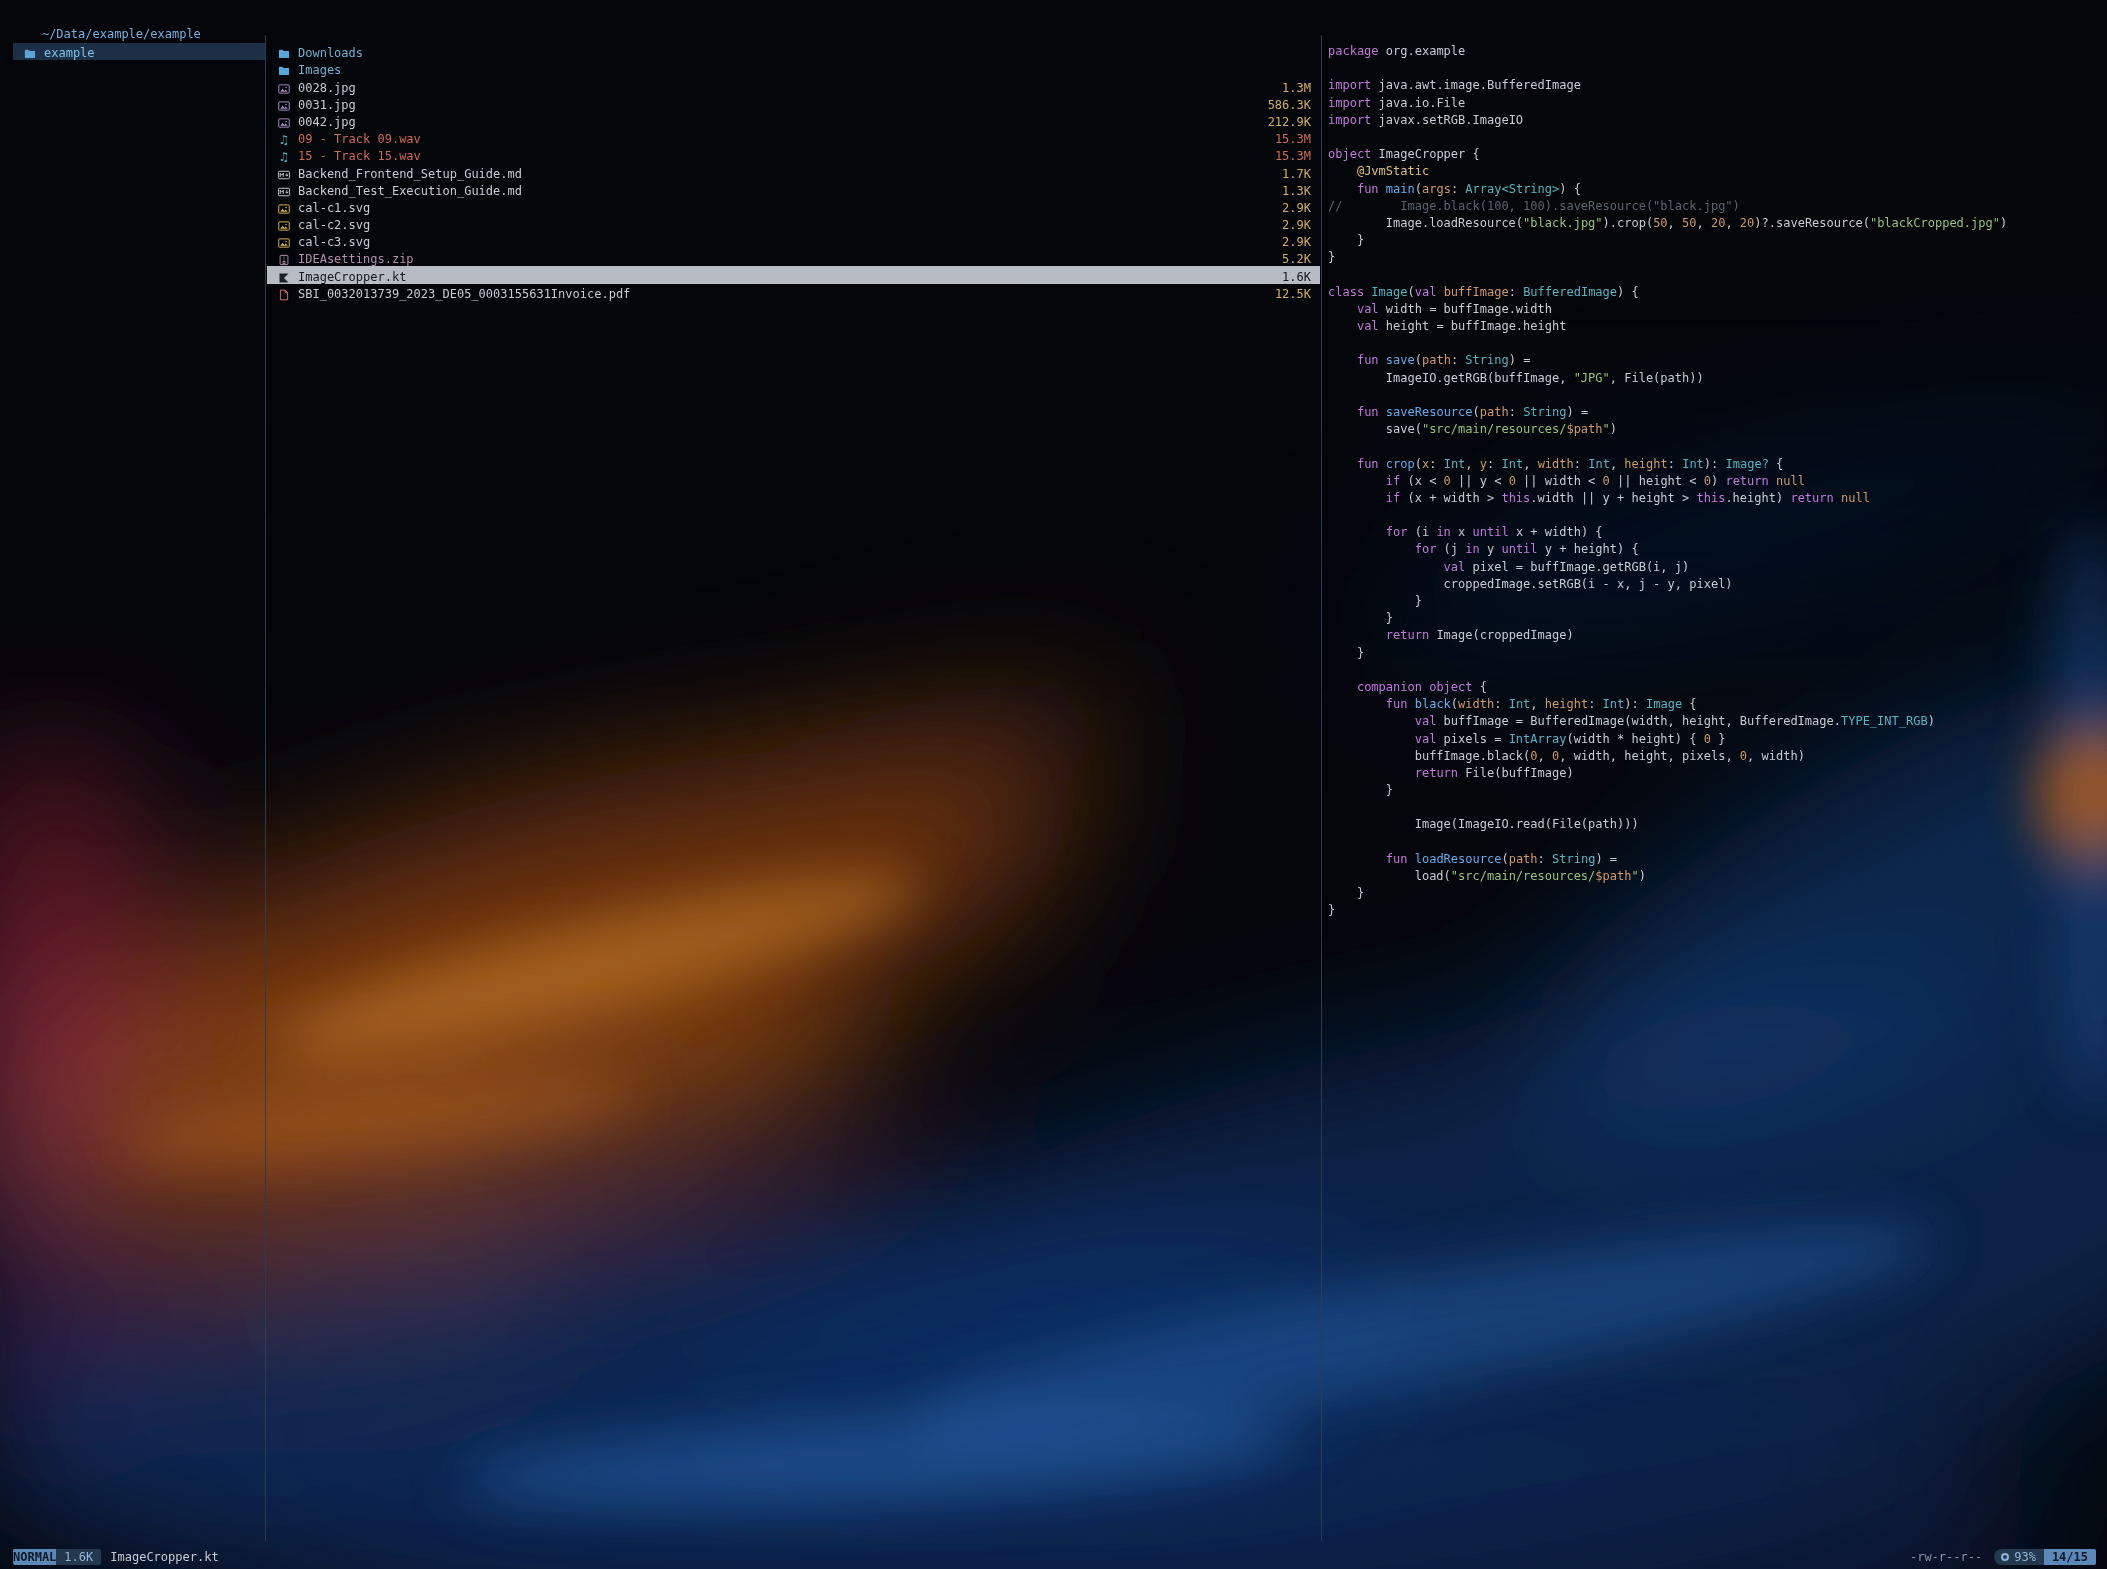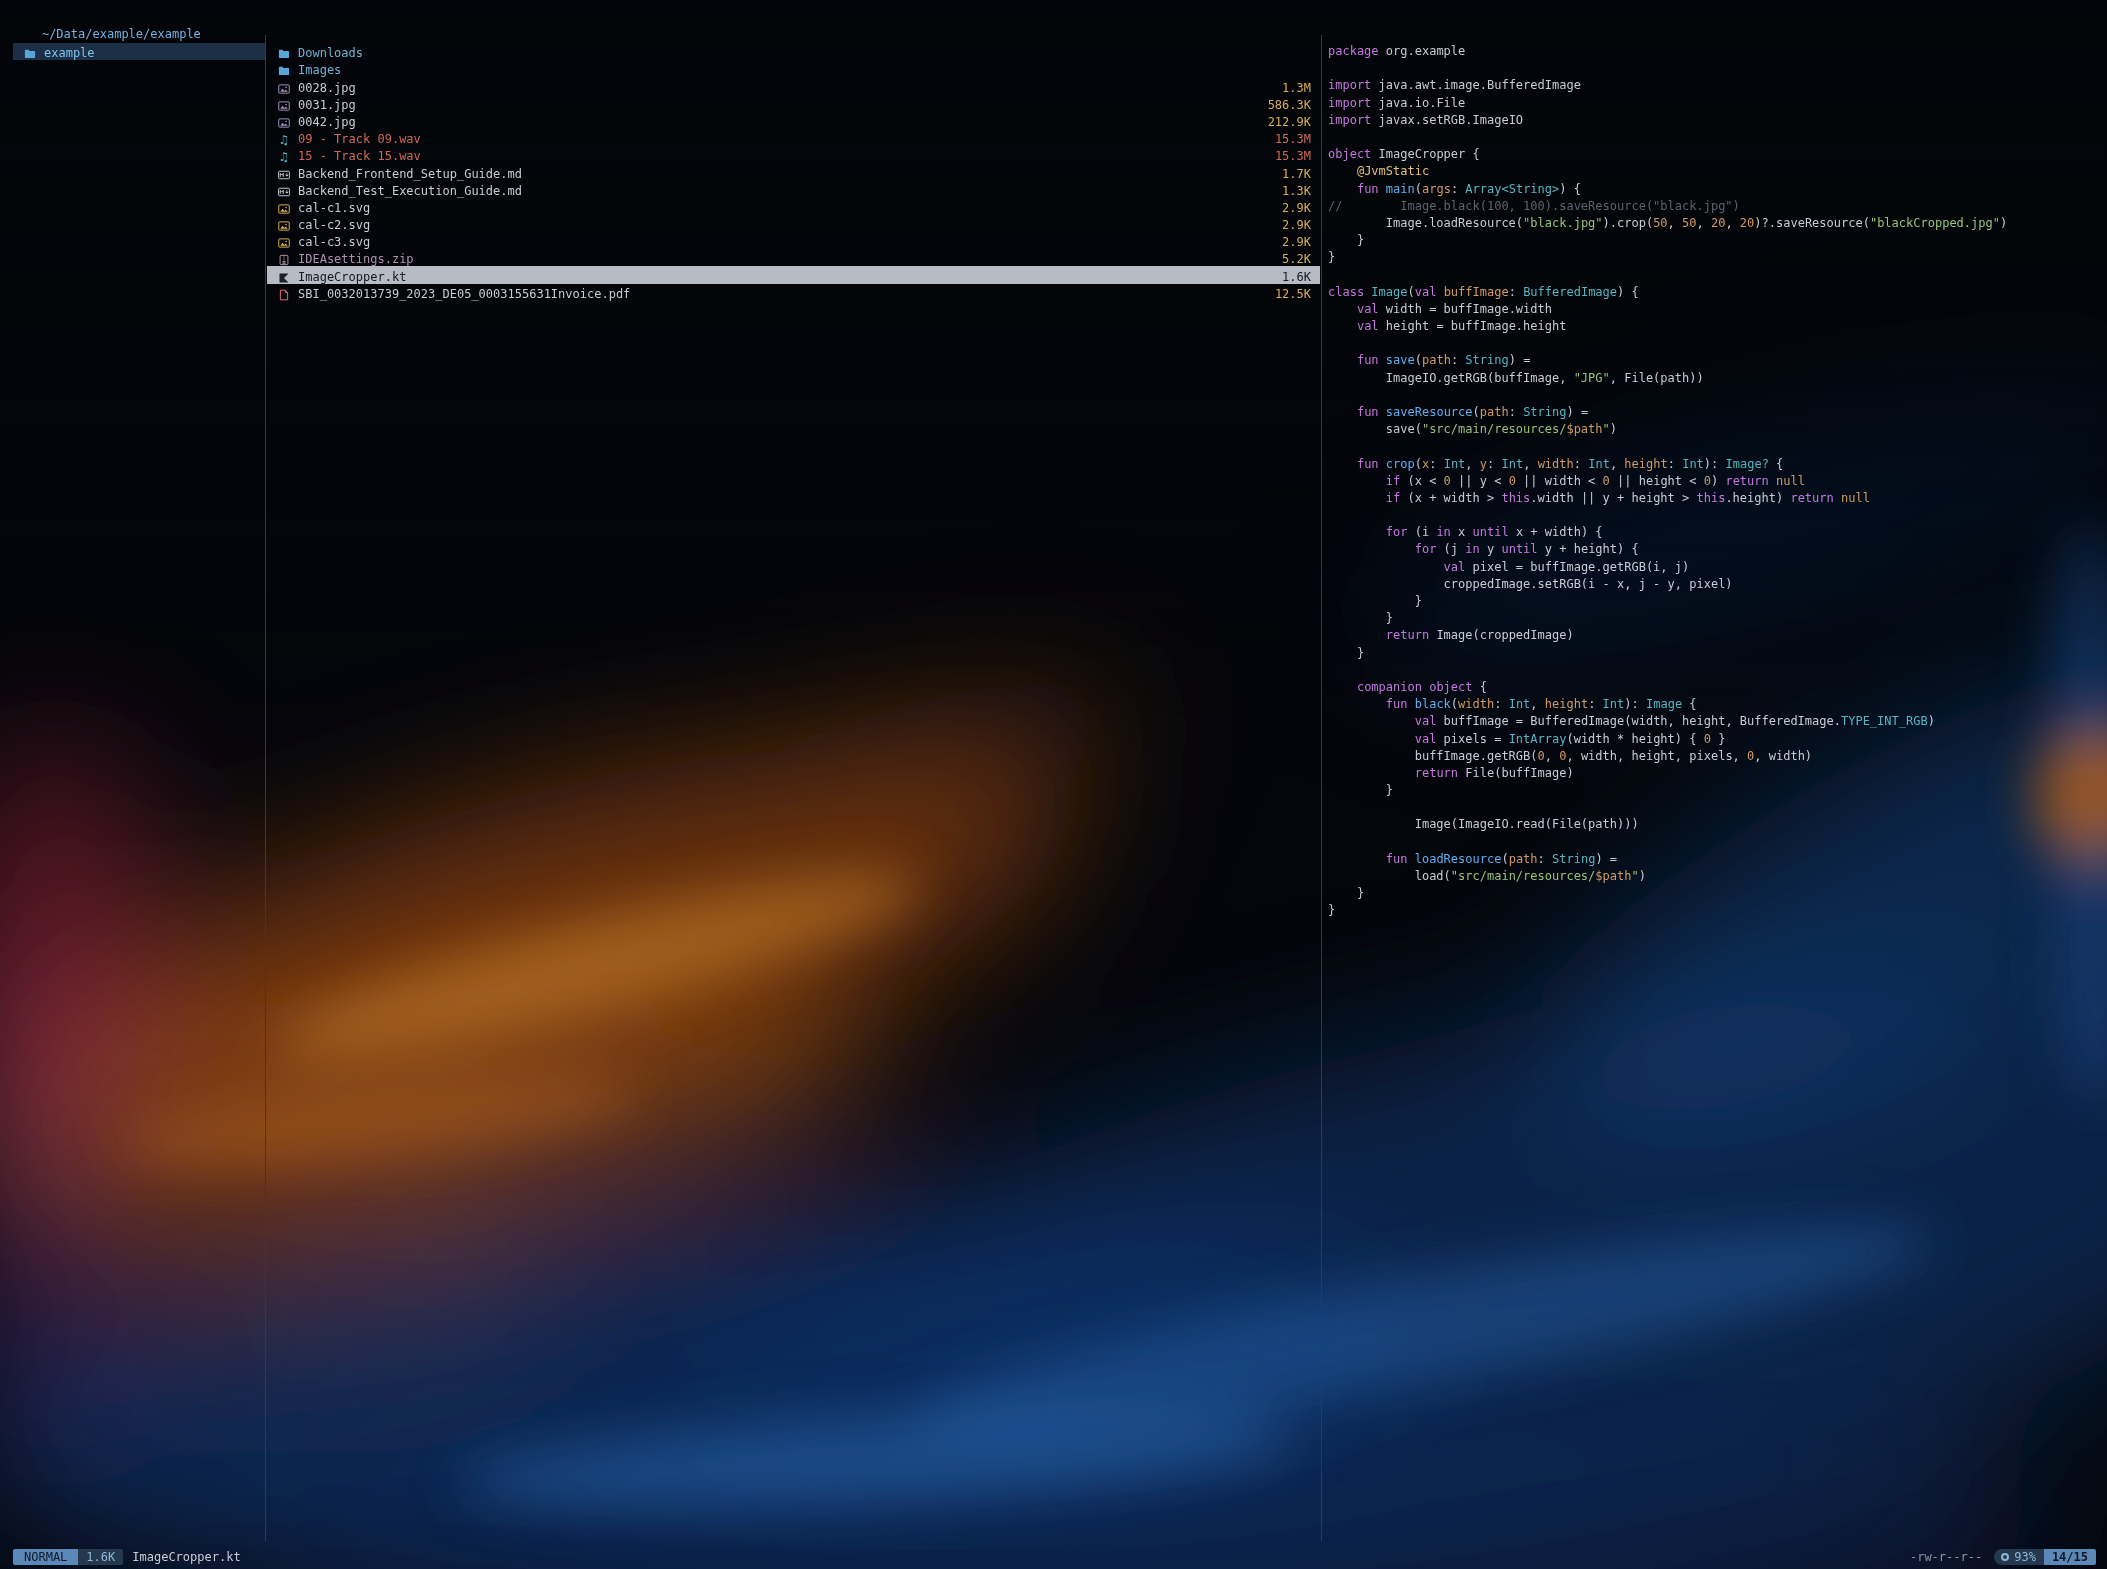--- a/index.html
+++ b/index.html
@@ -64,21 +64,21 @@
   .tok-t{color:var(--c-syntax-type,#56b6c2)}
   .tok-s{color:var(--c-syntax-string,#98c379)}
   .tok-o{color:var(--c-syntax-number,#d19a66)}
   .tok-c{color:var(--c-syntax-comment,#5c6370)}
   .tok-a{color:var(--c-syntax-annotation,#e5c07b)}
   .tok-p{color:var(--c-syntax-plain,#c8ccd4)}
 
   
   #statusbar{position:absolute;left:13px;right:11px;bottom:3px;height:19px;display:flex;justify-content:space-between;align-items:center}
   .sb-left,.sb-right{display:flex;align-items:center}
-  .sb-mode{background:var(--c-mode-badge-bg,#5c88b8);color:var(--c-mode-badge-text,#0e1826);font-weight:normal;padding:1px 11px;border-radius:2px 0 0 2px}
+  .sb-mode{background:var(--c-mode-badge-bg,#5c88b8);color:var(--c-mode-badge-text,#0e1826);font-weight:bold;padding:1px 0;border-radius:2px 0 0 2px}
   .sb-size{background:var(--c-badge-dark-bg,#24384e);color:var(--c-badge-dark-text,#8fb5d8);padding:1px 8px;border-radius:0 2px 2px 0}
   .sb-name{margin-left:9px;color:var(--c-file-text,#c8ccd4)}
   .sb-perms{color:var(--c-permissions-text,#8a93a0);margin-right:12px}
   .sb-group{display:flex;align-items:flex-start}
   .sb-pct{background:var(--c-badge-dark-bg,#24384e);color:var(--c-badge-dark-text,#8fb5d8);padding:1px 8px 1px 7px;border-radius:9px 0 0 9px;display:inline-flex;align-items:center;gap:5px}
   .pct-ico{width:8px;height:8px;border-radius:50%;border:2px solid var(--c-badge-dark-text,#8fb5d8);box-sizing:border-box;display:inline-block}
   .sb-pos{background:var(--c-mode-badge-bg,#5c88b8);color:var(--c-mode-badge-text,#0e1826);font-weight:bold;padding:1px 8px;border-radius:0 2px 2px 0}
 </style>
 </head>
 <body>
@@ -244,21 +244,21 @@
         <div class="code-line"><span class="tok-p">                croppedImage.setRGB(i - x, j - y, pixel)</span></div>
         <div class="code-line"><span class="tok-p">            }</span></div>
         <div class="code-line"><span class="tok-p">        }</span></div>
         <div class="code-line"><span class="tok-p">        </span><span class="tok-k">return</span><span class="tok-p"> Image(croppedImage)</span></div>
         <div class="code-line"><span class="tok-p">    }</span></div>
         <div class="code-line">&nbsp;</div>
         <div class="code-line"><span class="tok-p">    </span><span class="tok-k">companion</span><span class="tok-p"> </span><span class="tok-k">object</span><span class="tok-p"> {</span></div>
         <div class="code-line"><span class="tok-p">        </span><span class="tok-k">fun</span><span class="tok-p"> </span><span class="tok-f">black</span><span class="tok-p">(</span><span class="tok-o">width</span><span class="tok-p">: </span><span class="tok-t">Int</span><span class="tok-p">, </span><span class="tok-o">height</span><span class="tok-p">: </span><span class="tok-t">Int</span><span class="tok-p">): </span><span class="tok-t">Image</span><span class="tok-p"> {</span></div>
         <div class="code-line"><span class="tok-p">            </span><span class="tok-k">val</span><span class="tok-p"> buffImage = BufferedImage(width, height, BufferedImage.</span><span class="tok-t">TYPE_INT_RGB</span><span class="tok-p">)</span></div>
         <div class="code-line"><span class="tok-p">            </span><span class="tok-k">val</span><span class="tok-p"> pixels = </span><span class="tok-t">IntArray</span><span class="tok-p">(width * height) { </span><span class="tok-o">0</span><span class="tok-p"> }</span></div>
-        <div class="code-line"><span class="tok-p">            buffImage.getRGB(</span><span class="tok-o">0</span><span class="tok-p">, </span><span class="tok-o">0</span><span class="tok-p">, width, height, pixels, </span><span class="tok-o">0</span><span class="tok-p">, width)</span></div>
+        <div class="code-line"><span class="tok-p">            buffImage.black(</span><span class="tok-o">0</span><span class="tok-p">, </span><span class="tok-o">0</span><span class="tok-p">, width, height, pixels, </span><span class="tok-o">0</span><span class="tok-p">, width)</span></div>
         <div class="code-line"><span class="tok-p">            </span><span class="tok-k">return</span><span class="tok-p"> File(buffImage)</span></div>
         <div class="code-line"><span class="tok-p">        }</span></div>
         <div class="code-line">&nbsp;</div>
         <div class="code-line"><span class="tok-p">            Image(ImageIO.read(File(path)))</span></div>
         <div class="code-line">&nbsp;</div>
         <div class="code-line"><span class="tok-p">        </span><span class="tok-k">fun</span><span class="tok-p"> </span><span class="tok-f">loadResource</span><span class="tok-p">(</span><span class="tok-o">path</span><span class="tok-p">: </span><span class="tok-t">String</span><span class="tok-p">) =</span></div>
         <div class="code-line"><span class="tok-p">            load(</span><span class="tok-s">"src/main/resources/</span><span class="tok-o">$path</span><span class="tok-s">"</span><span class="tok-p">)</span></div>
         <div class="code-line"><span class="tok-p">    }</span></div>
         <div class="code-line"><span class="tok-p">}</span></div>
       </div>

